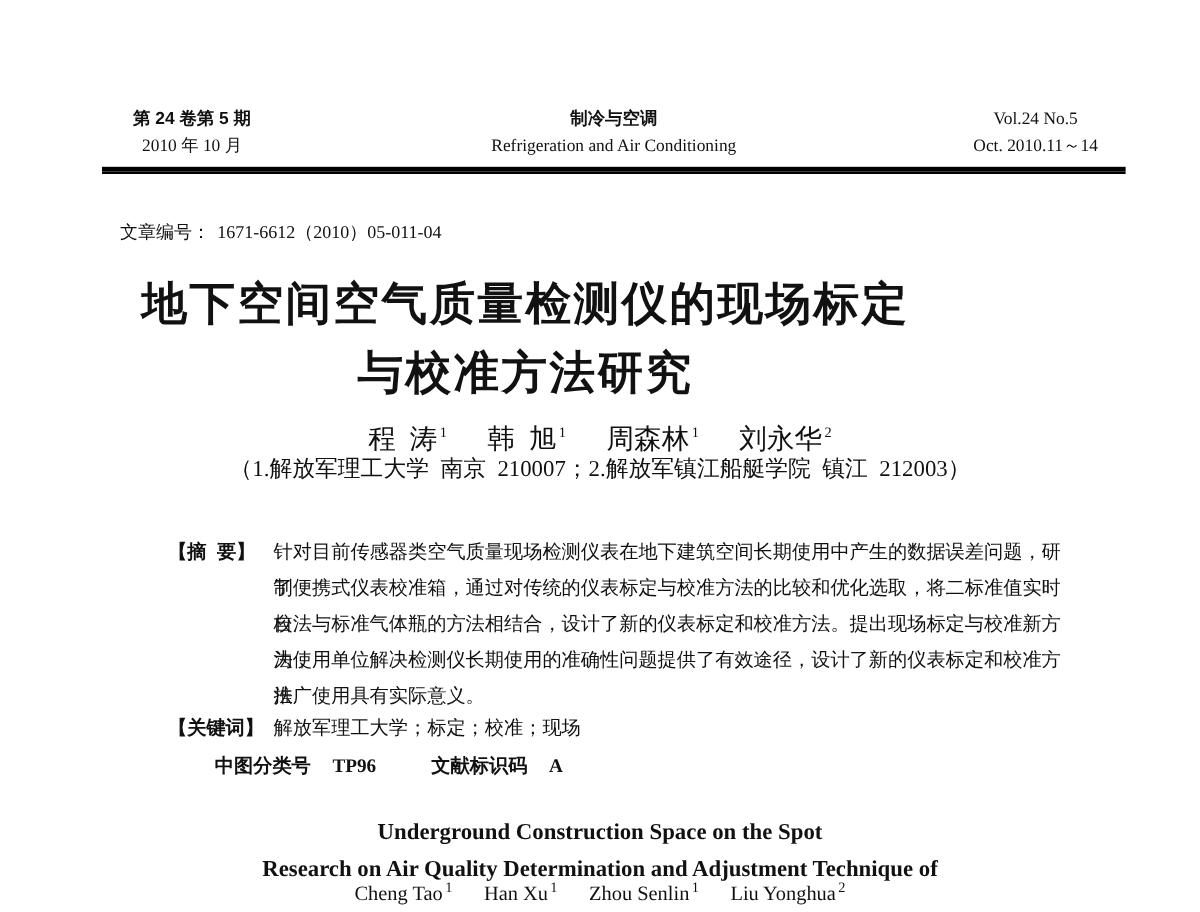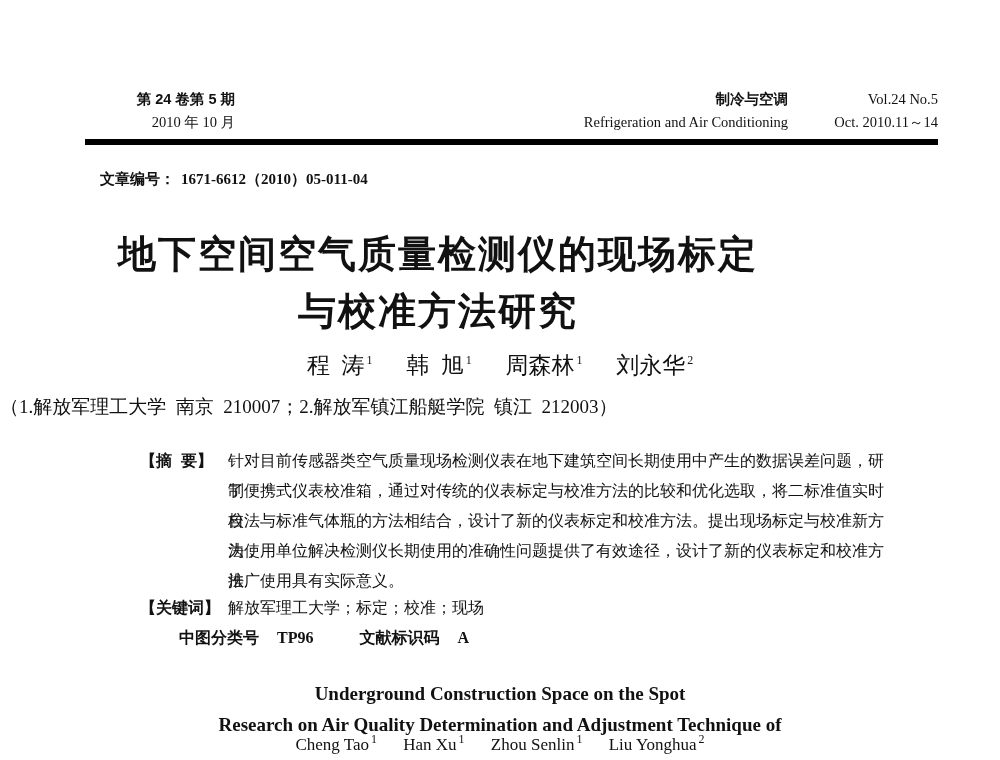--- a/index.html
+++ b/index.html
@@ -16,39 +16,39 @@
   .pre { white-space: pre; }
 
   
   .journal-header {
     position: absolute;
     top: 88px; left: 85px; width: 853px;
     display: flex;
     justify-content: space-between;
     align-items: flex-start;
   }
-  .jh-col { text-align: right; font-size: 14.5px; line-height: 23px; }
+  .jh-col { text-align: center; font-size: 14.5px; line-height: 23px; }
   .jh-left  { min-width: 150px; }
   .jh-center{ flex: 1; }
   .jh-right { min-width: 150px; }
   .jh-cn-bold { font-family: "Liberation Sans", "DejaVu Sans", sans-serif; font-weight: bold; }
 
   
   .header-rule {
     position: absolute;
     top: 139px; left: 85px; width: 853px; height: 3px;
     border-top: 4px solid #000;
     border-bottom: 2px solid #000;
   }
 
   
   .article-number {
     position: absolute;
-    top: 170px; left: 100px;
-    font-size: 15px; font-weight: bold; text-align: right;
+    top: 184px; left: 100px;
+    font-size: 15px; font-weight: normal; text-align: right;
   }
   .article-number .lbl { font-family: "Liberation Sans", "DejaVu Sans", sans-serif; }
   .article-number .val { font-family: "Liberation Serif", "DejaVu Serif", serif; margin-left: 6px; }
 
   
   .title-cn {
     position: absolute;
     top: 226px; left: 4px; width: 868px;
     text-align: center;
     font-family: "Liberation Sans", "DejaVu Sans", sans-serif;
@@ -69,21 +69,22 @@
   .authors-cn sup, .authors-en sup {
     font-size: 12px;
     vertical-align: super;
     line-height: 0;
     margin-left: 2px;
   }
 
   
   .affiliation-cn {
     position: absolute;
-    top: 394px; left: 0; width: 1000px;
+    top: 378px; left: 0; width: 1000px;
+    text-align: center;
     font-size: 19px;
   }
 
   
   .abstract-row {
     position: absolute;
     top: 446px; left: 140px; width: 760px;
     display: flex;
     align-items: flex-start;
   }

